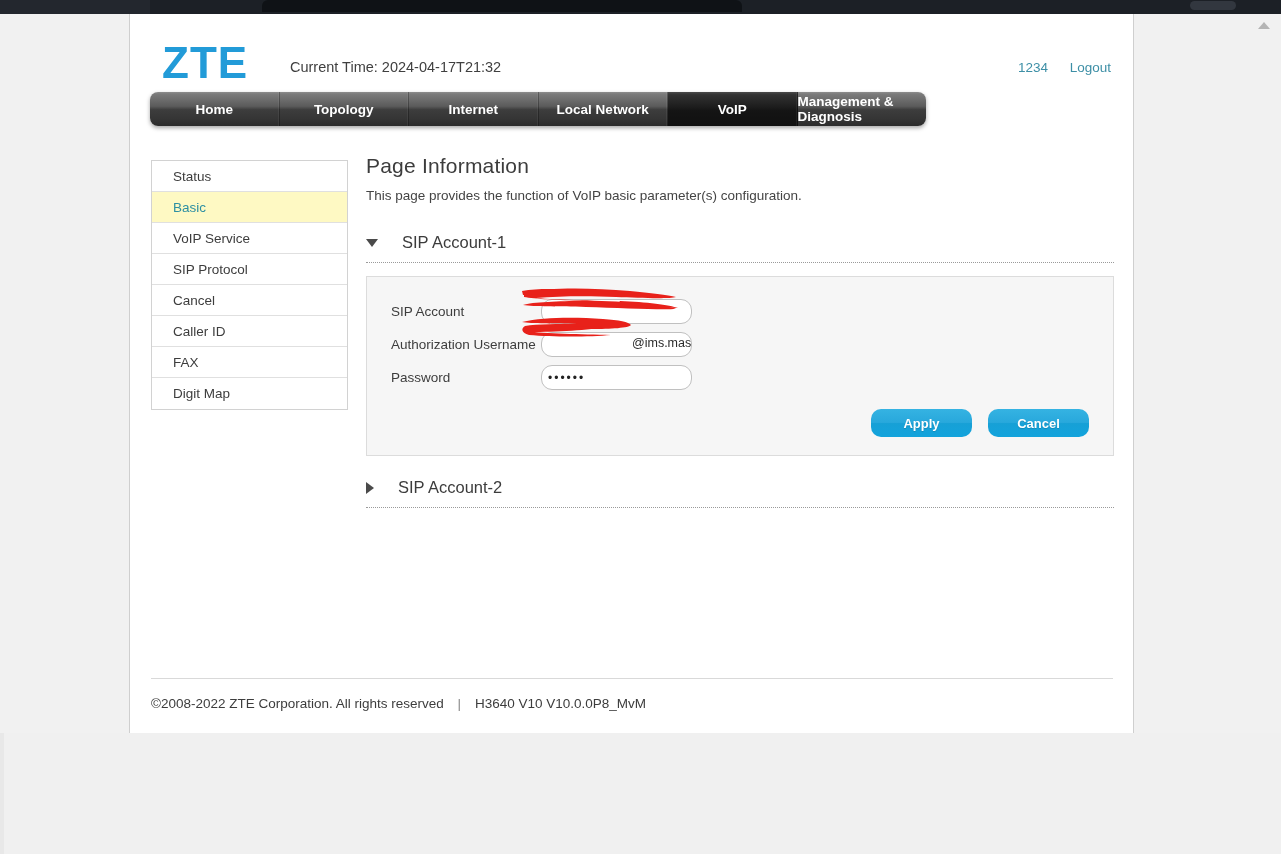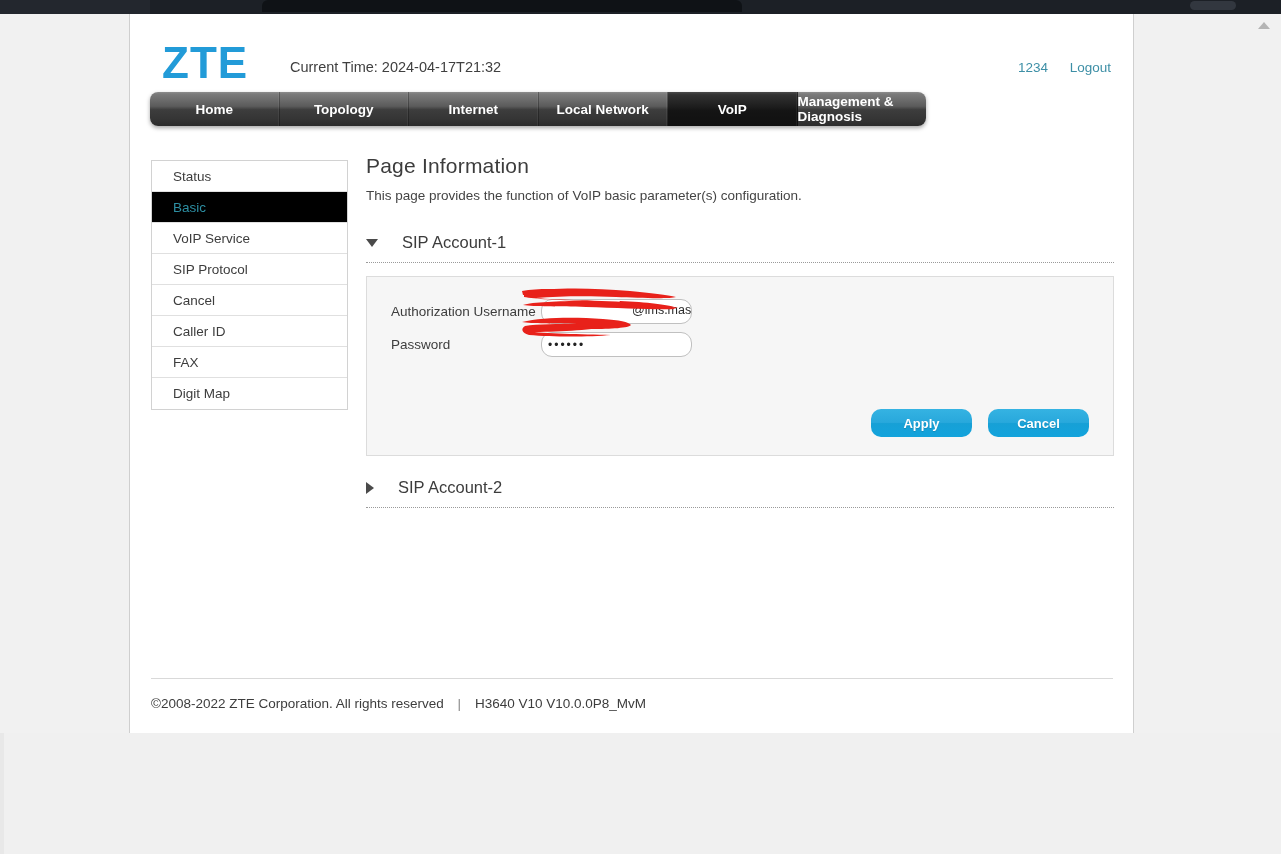--- a/index.html
+++ b/index.html
@@ -112,21 +112,21 @@
   .side-item {
     height: 31px; line-height: 31px;
     padding-left: 21px;
     font-size: 13.5px; color: #3d3d3d;
     border-bottom: 1px solid #e0e0e0;
     background: #ffffff;
     cursor: pointer;
   }
   .side-item:last-child { border-bottom: none; }
   .side-item.active {
-    background: #000000; color: #2d8fa3;
+    background: #fef9c3; color: #2d8fa3;
   }
 
   
   .main { position: absolute; left: 236px; top: 22px; width: 748px; }
   .page-title {
     font-size: 21px; color: #3c3c3c; font-weight: normal;
     margin: 0 0 10px 0; letter-spacing: .2px;
   }
   .page-desc { font-size: 13.5px; color: #444; margin: 0 0 30px 0; }
 
@@ -242,20 +242,24 @@
         <h1 class="page-title">Page Information</h1>
         <p class="page-desc">This page provides the function of VoIP basic parameter(s) configuration.</p>
 
         <div class="section-head">
           <span class="tri-down"></span>
           <span>SIP Account-1</span>
         </div>
 
         <div class="panel">
 
+          <div class="form-row">
+            <div class="form-label">SIP Account</div>
+            <div class="form-input"></div>
+          </div>
 
           <div class="form-row">
             <div class="form-label">Authorization Username</div>
             <div class="form-input">
               <span class="user-suffix">@ims.mas</span>
             </div>
           </div>
 
           <div class="form-row">
             <div class="form-label">Password</div>

